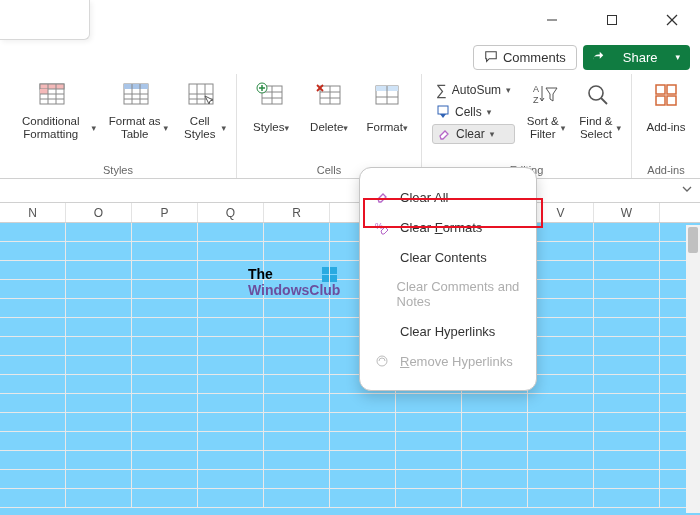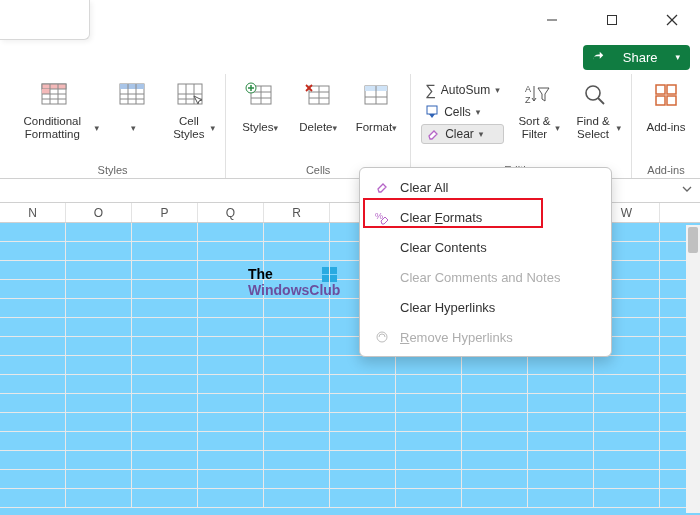--- a/index.html
+++ b/index.html
@@ -47,21 +47,21 @@
   .grow { height: 19px; display: flex; }
   .gcell { flex: 0 0 66px; border-right: 1px solid #e8e8e8; border-bottom: 1px solid #e8e8e8; }
   
   
   .twc { position: absolute; left: 248px; top: 43px; font-size: 14px; }
   .twc .line1 { color: #000; font-weight: 600; }
   .twc .line2 { color: #6b4f9e; font-weight: 600; }
   .twc-logo { position: absolute; left: 322px; top: 44px; width: 16px; height: 16px; }
   
   
-  .dropdown { position: absolute; left: 359px; top: 167px; width: 253px; background: #fff; border: 1px solid #c5c5c5; border-radius: 6px; box-shadow: 0 6px 14px rgba(0,0,0,0.18); padding: 4px 0; z-index: 50; }
+  .dropdown { position: absolute; left: 359px; top: 167px; width: 178px; background: #fff; border: 1px solid #c5c5c5; border-radius: 12px; box-shadow: 0 6px 14px rgba(0,0,0,0.18); padding: 14px 0; z-index: 50; }
   .ditem { display: flex; align-items: center; gap: 10px; padding: 7px 14px; font-size: 13px; color: #333; }
   .ditem.disabled { color: #aeaeae; }
   .ditem .dico { width: 16px; height: 16px; display: flex; align-items: center; justify-content: center; }
   .dhighlight { position: absolute; left: 363px; top: 198px; width: 180px; height: 30px; border: 2.5px solid #e81123; z-index: 60; pointer-events: none; }
   
   
   .vscroll { position: absolute; right: 0; top: 225px; width: 14px; height: 288px; background: #f2f2f2; }
   .vthumb { position: absolute; top: 2px; left: 2px; width: 10px; height: 26px; background: #c0c0c0; border-radius: 2px; }
   
   .u { text-decoration: underline; }
@@ -84,20 +84,26 @@
     </div>
   <div class="win-btn">
       <svg viewBox="0 0 12 12">
         <line x1="1" y1="1" x2="11" y2="11" stroke="#333" stroke-width="1.2"></line>
         <line x1="11" y1="1" x2="1" y2="11" stroke="#333" stroke-width="1.2"></line>
       </svg>
     </div>
 </div>
 
 <div class="toprow">
+  <button class="comments-btn">
+    <svg width="14" height="14" viewBox="0 0 16 16">
+        <path d="M2 2h12v8H6l-3 3V10H2z" fill="none" stroke="#444" stroke-width="1.2"></path>
+      </svg>
+    <span>Comments</span>
+  </button>
   <button class="share-btn">
     <svg width="14" height="14" viewBox="0 0 16 16">
         <path d="M10 2l4 4-4 4V7H6c-2 0-3 1-3 3v1c0-4 2-6 6-6h1V2z" fill="#fff"></path>
       </svg>
     <span>Share</span>
     <span class="chev" style="color:#fff">▾</span>
   </button>
 </div>
 
 <div class="ribbon">
@@ -126,20 +132,21 @@
             <svg width="30" height="30" viewBox="0 0 30 30">
               <rect x="2" y="4" width="24" height="20" fill="none" stroke="#888"></rect>
               <rect x="2" y="4" width="24" height="5" fill="#a9c5e8"></rect>
               <line x1="10" y1="4" x2="10" y2="24" stroke="#888"></line>
               <line x1="18" y1="4" x2="18" y2="24" stroke="#888"></line>
               <line x1="2" y1="14" x2="26" y2="14" stroke="#888"></line>
               <line x1="2" y1="19" x2="26" y2="19" stroke="#888"></line>
             </svg>
           </div>
         <div class="lbl">
+            <span>Format as Table</span>
             <span class="chev">▾</span>
           </div>
       </div>
       <div class="rbig">
         <div class="ico">
             <svg width="30" height="30" viewBox="0 0 30 30">
               <rect x="2" y="4" width="24" height="20" fill="none" stroke="#888"></rect>
               <line x1="10" y1="4" x2="10" y2="24" stroke="#888"></line>
               <line x1="18" y1="4" x2="18" y2="24" stroke="#888"></line>
               <line x1="2" y1="14" x2="26" y2="14" stroke="#888"></line>

